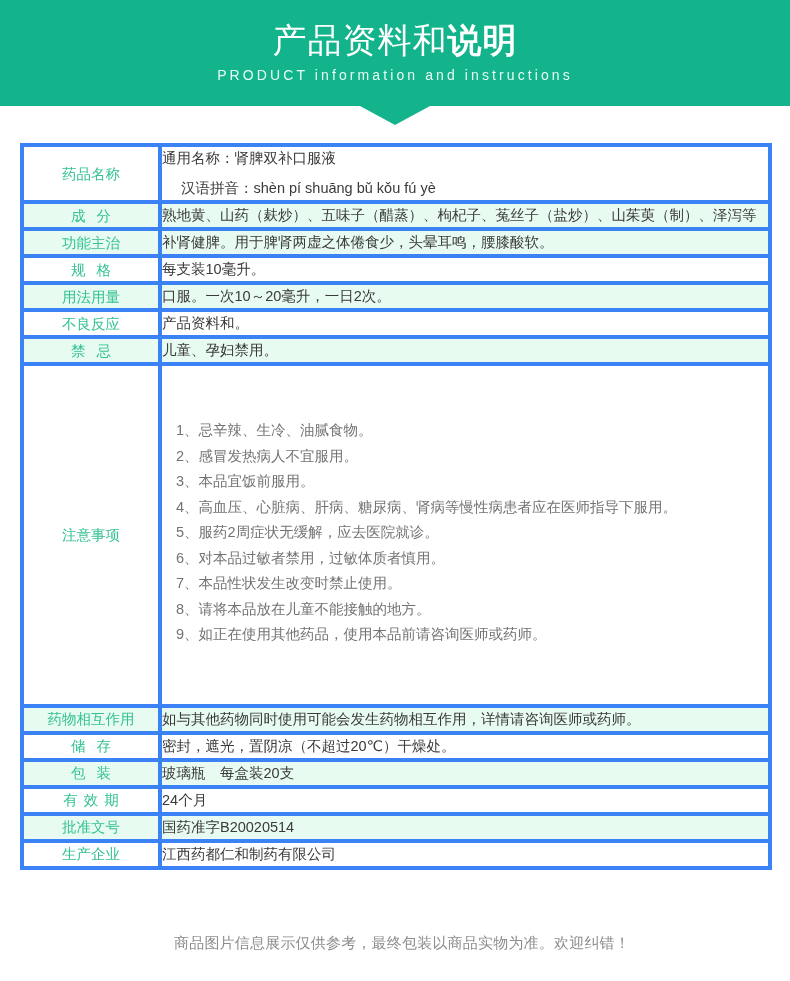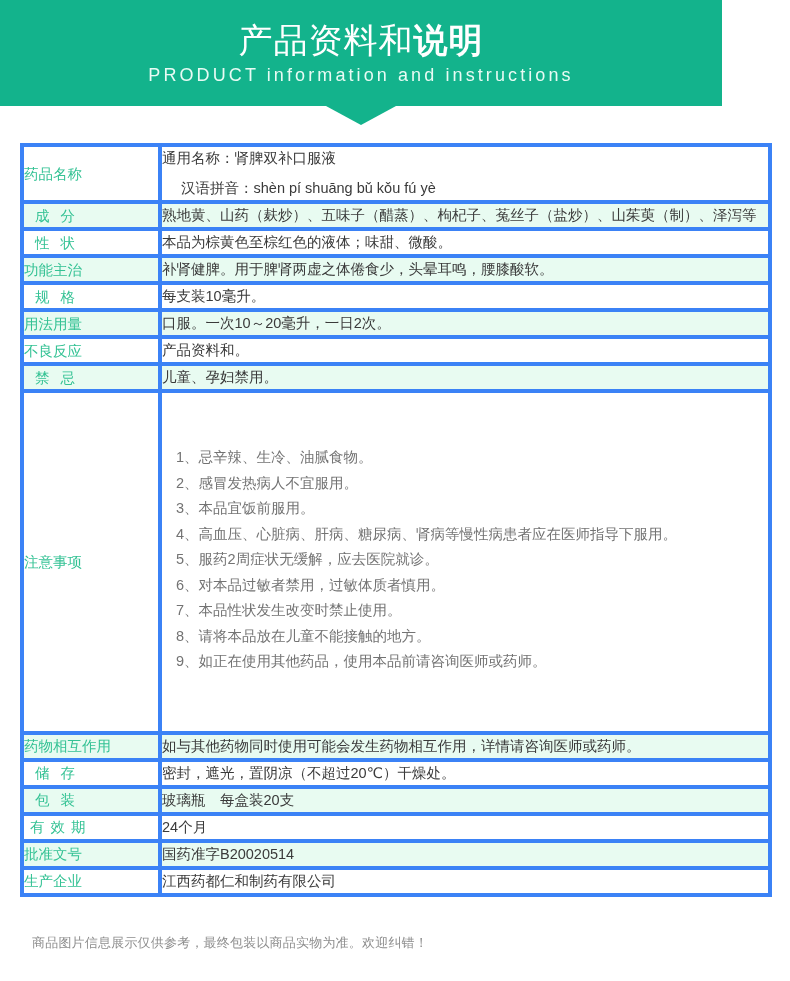--- a/index.html
+++ b/index.html
@@ -10,21 +10,21 @@
     width: 790px;
     height: 981px;
     background: #ffffff;
     font-family: "Liberation Sans", "DejaVu Sans", sans-serif;
     overflow: hidden;
   }
 
   
   .banner {
     position: relative;
-    width: 722px;
+    width: 790px;
     height: 106px;
     background: #13b38c;
     box-sizing: border-box;
   }
   .banner-inner {
     position: absolute;
     left: 0;
     right: 0;
     top: 20px;
     text-align: center;
@@ -35,21 +35,21 @@
     line-height: 40px;
     letter-spacing: 1px;
     font-weight: 300;
     white-space: nowrap;
   }
   .banner-title .strong {
     font-weight: 700;
   }
   .banner-sub {
     color: #e8fbf4;
-    font-size: 18px;
+    font-size: 14px;
     line-height: 20px;
     letter-spacing: 3.1px;
     margin-top: 5px;
     white-space: nowrap;
   }
   .banner-notch {
     position: absolute;
     left: 50%;
     top: 106px;
     margin-left: -35px;
@@ -73,21 +73,21 @@
     table-layout: fixed;
     border: 1px solid #dddddd;
   }
   table.spec td {
     border: 4px solid #3b82f6;
     padding: 0;
     vertical-align: middle;
   }
   td.label {
     width: 134px;
-    text-align: left;
+    text-align: center;
     color: #34c294;
     font-size: 14.5px;
     line-height: 22px;
     padding: 6px 4px;
     white-space: nowrap;
   }
   td.label.wide {
     letter-spacing: 11px;
     text-indent: 11px;
     margin-top: 16px;
@@ -136,23 +136,23 @@
   td.label.notes-label {
     vertical-align: middle;
   }
 
   
   .disclaimer {
     position: absolute;
     right: 18px;
     top: 936px;
     width: 740px;
-    text-align: left;
+    text-align: center;
     color: #8d8d8d;
-    font-size: 13px;
+    font-size: 15px;
     line-height: 14px;
     letter-spacing: 0.2px;
     white-space: nowrap;
   }
 </style>
 </head>
 <body>
 
 <div class="banner">
   <div class="banner-inner">
@@ -174,24 +174,20 @@
           <span class="v-line">通用名称：肾脾双补口服液</span>
           <span class="v-line">汉语拼音：shèn pí shuāng bǔ kǒu fú yè</span>
         </td>
       </tr>
 
       <tr class="alt">
         <td class="label wide">成分</td>
         <td class="value">熟地黄、山药（麸炒）、五味子（醋蒸）、枸杞子、菟丝子（盐炒）、山茱萸（制）、泽泻等</td>
       </tr>
 
-      <tr class="plain">
-        <td class="label wide">性状</td>
-        <td class="value">本品为棕黄色至棕红色的液体；味甜、微酸。</td>
-      </tr>
 
       <tr class="alt">
         <td class="label">功能主治</td>
         <td class="value">补肾健脾。用于脾肾两虚之体倦食少，头晕耳鸣，腰膝酸软。</td>
       </tr>
 
       <tr class="plain">
         <td class="label wide">规格</td>
         <td class="value">每支装10毫升。</td>
       </tr>

